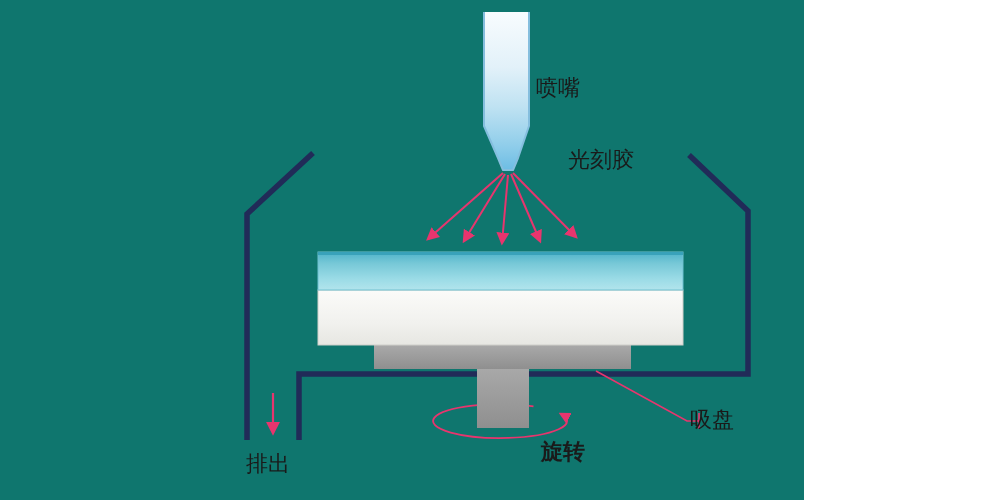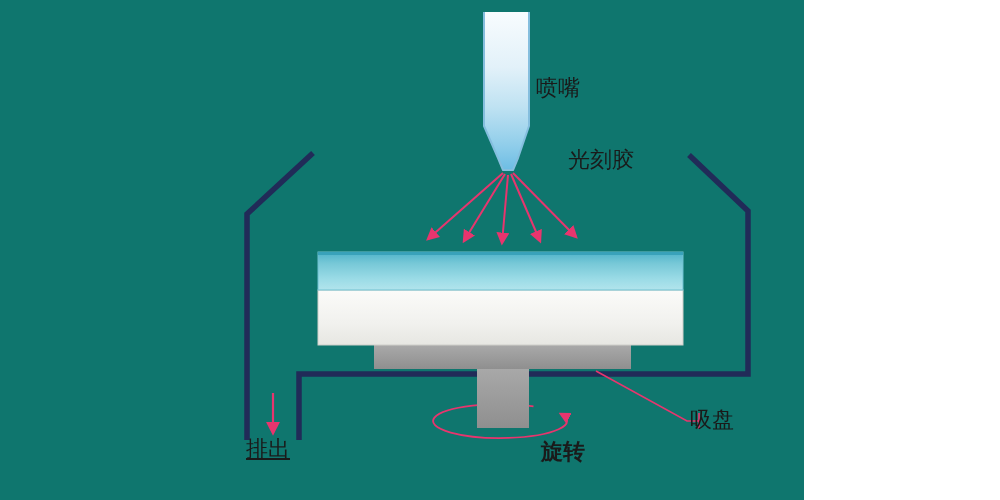--- a/index.html
+++ b/index.html
@@ -15,21 +15,21 @@
     position:absolute;
     font-size:22px;
     color:#1a1a1a;
     white-space:nowrap;
     line-height:28px;
   }
   .label-nozzle{left:536px;top:74px;}
   .label-photoresist{left:556px;top:146px;margin-left:12px;}
   .label-chuck{left:690px;top:406px;}
   .label-rotation{left:541px;top:438px;font-weight:bold;}
-  .label-drain{left:246px;top:435px;text-decoration:underline;}
+  .label-drain{left:246px;top:450px;}
 </style>
 </head>
 <body>
 
 <div class="stage">
 
   <svg width="1000" height="500" viewBox="0 0 1000 500">
     <defs>
       <linearGradient id="nozzleGrad" x1="0" y1="0" x2="0" y2="1">
         <stop offset="0%" stop-color="#f8fcfe"></stop>

